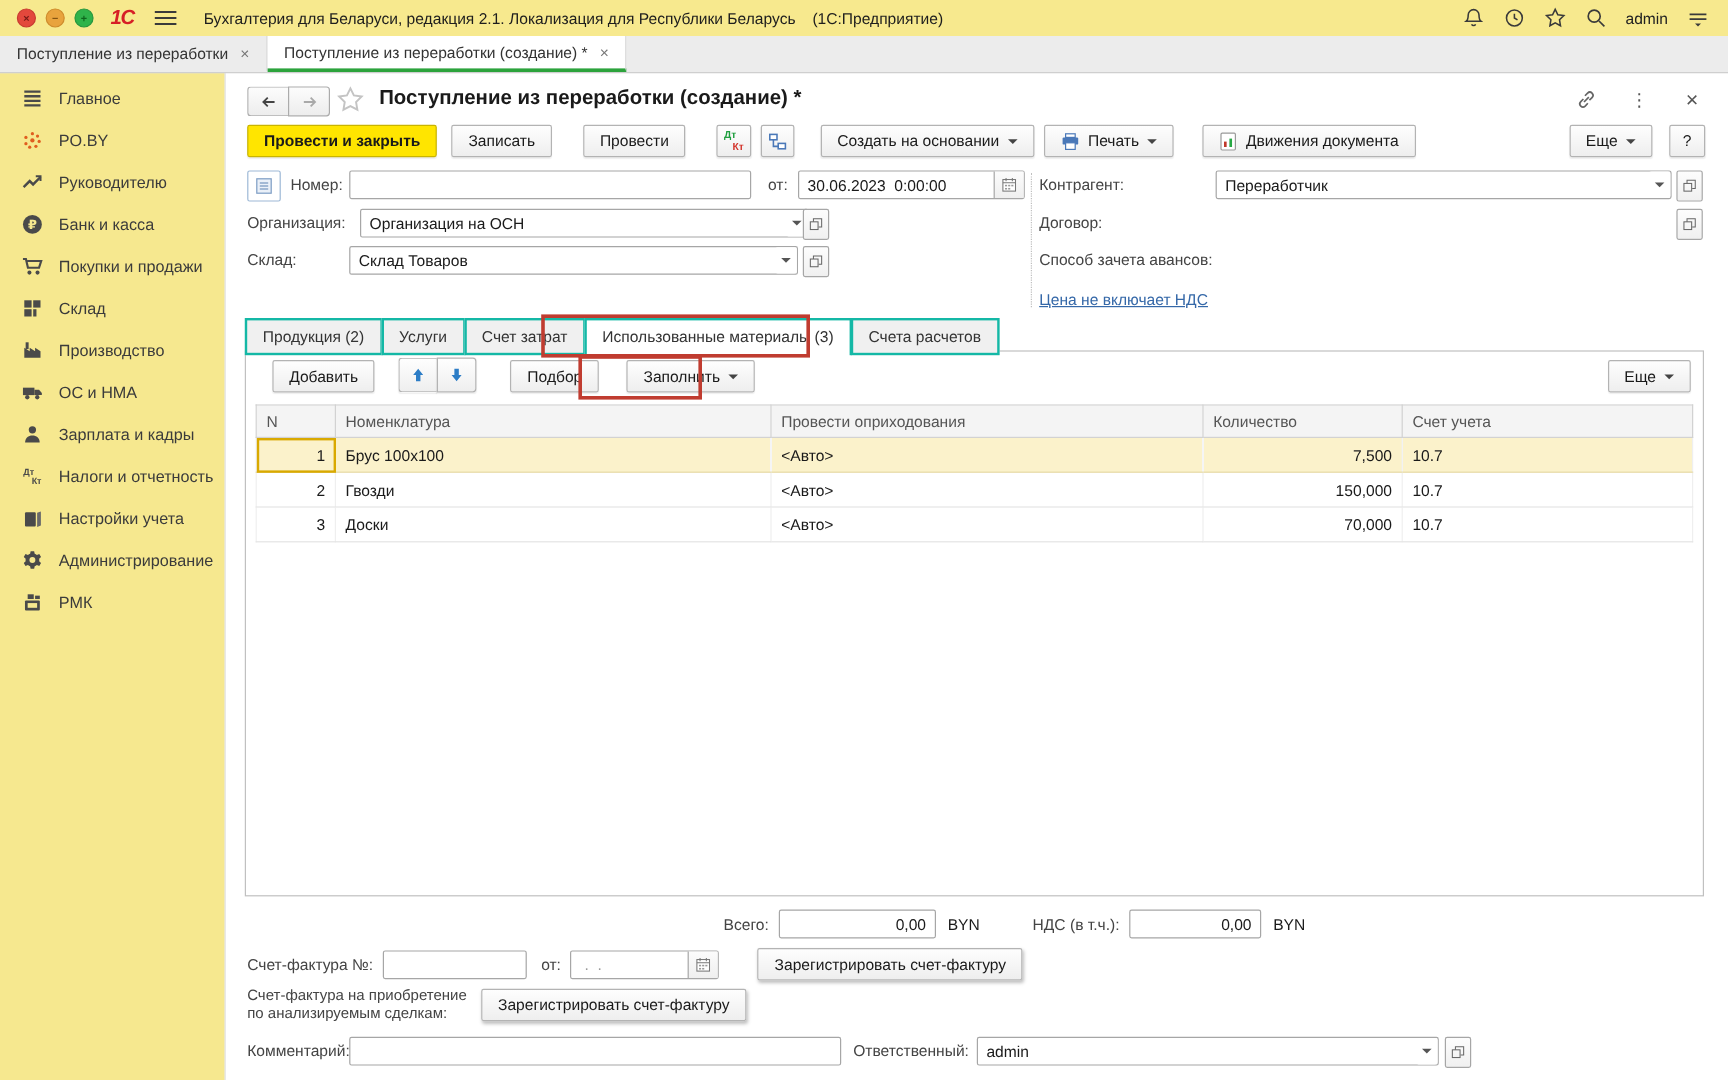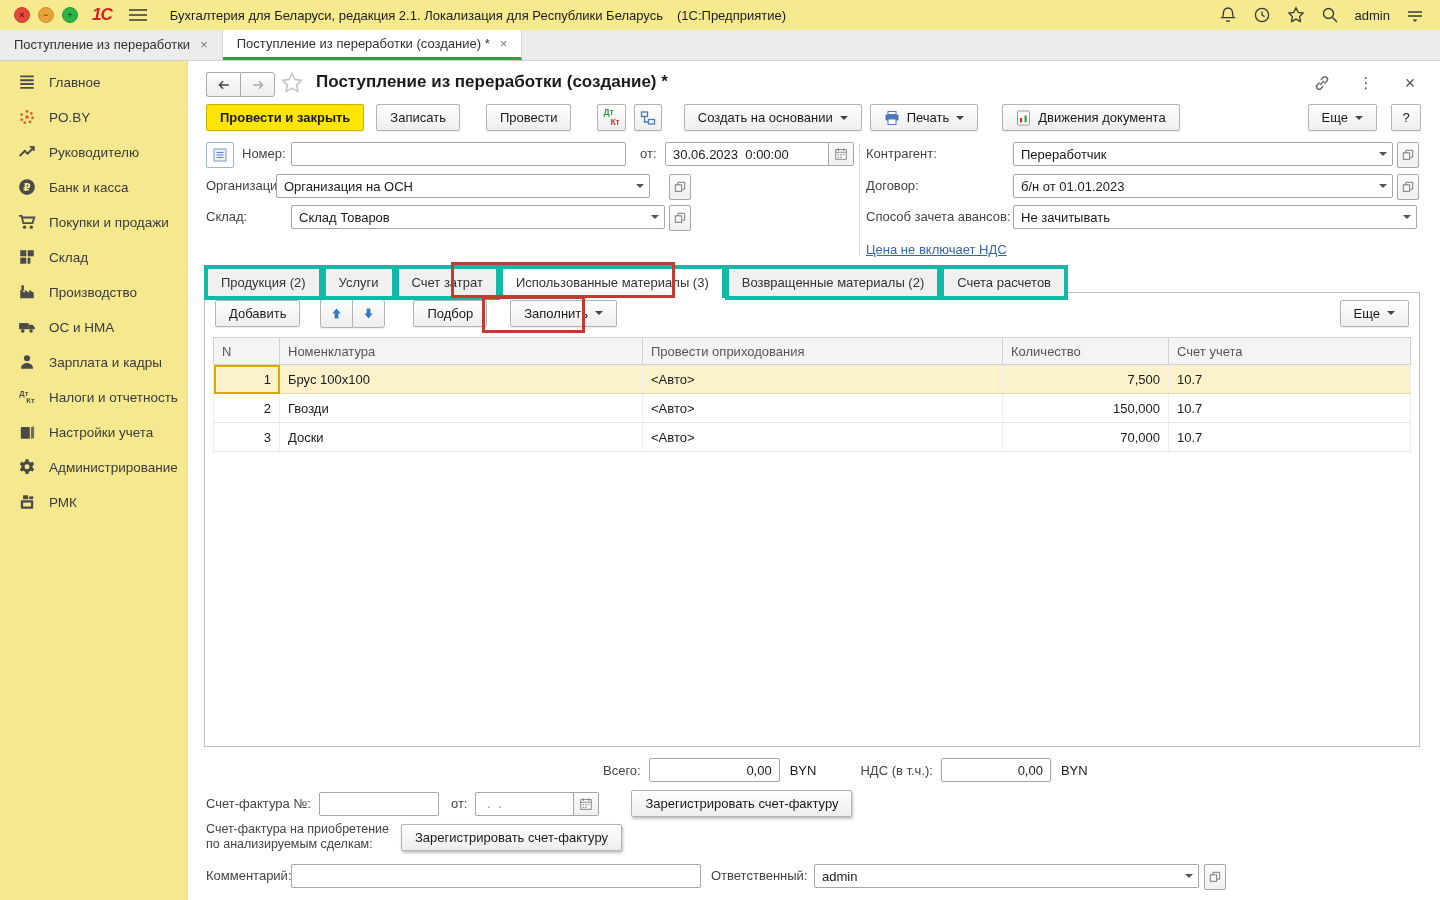--- a/index.html
+++ b/index.html
@@ -80,26 +80,26 @@
   .cal{position:absolute;right:1px;top:1px;bottom:1px;width:24px;border-left:1px solid #A6A6A6;
     background:linear-gradient(#FCFCFC,#EFEFEF);display:flex;align-items:center;justify-content:center;cursor:pointer}
   .choose{position:absolute;width:20px;height:24px;border:1px solid #A6A6A6;border-radius:2px;
     background:linear-gradient(#FDFDFD,#F0F0F0);display:flex;align-items:center;justify-content:center;cursor:pointer}
   .mini-btn{position:absolute;width:26px;height:24px;border:1px solid #9DB8D6;border-radius:2px;background:#fff;
     display:flex;align-items:center;justify-content:center;cursor:pointer}
   .vat-link{position:absolute;left:678px;top:182px;color:#3568A8;text-decoration:underline;cursor:pointer;font-size:13px}
   .col-divider{position:absolute;left:671px;top:84px;height:112px;border-left:1px dotted #BFBFBF}
   
   .sec-tabs{position:absolute;left:16px;top:205px;display:flex;z-index:2}
-  .sec-tab{height:27px;line-height:27px;padding:0 13px;background:#F0F0F0;border:4px solid #14b8a6;
+  .sec-tab{height:27px;line-height:27px;padding:0 13px;background:#F0F0F0;border:2px solid #14b8a6;
     margin-right:-1px;font-size:13px;color:#333;cursor:pointer;white-space:nowrap}
   .sec-tab.active{background:#fff;height:29px;border-bottom:none;z-index:3;position:relative}
   
   .grid-panel{position:absolute;left:16px;right:21px;top:232px;height:453px;border:1px solid #C0C0C0;background:#fff}
-  .grid-toolbar{position:absolute;left:0;right:0;top:6px;height:28px;display:flex;align-items:center;padding:0 10px}
+  .grid-toolbar{position:absolute;left:12px;right:0;top:6px;height:28px;display:flex;align-items:flex-end;padding:0 10px}
   .mv-btn{width:31px;height:27px;border:1px solid #B3B3B3;background:linear-gradient(#FEFEFE,#EEEEEE);
     display:flex;align-items:center;justify-content:center;cursor:pointer;box-shadow:0 1px 1px rgba(0,0,0,.07)}
   .mv-btn.up{border-radius:3px 0 0 3px;border-right:none}
   .mv-btn.down{border-radius:0 3px 3px 0}
   .grid-table{position:absolute;left:8px;right:8px;top:44px;border-collapse:collapse;table-layout:fixed;width:calc(100% - 16px)}
   .grid-table th{height:26px;background:#F4F4F4;border:1px solid #D2D2D2;border-left:none;
     font-weight:400;color:#555;text-align:left;padding:0 8px;font-size:13px}
   .grid-table th:first-child{border-left:1px solid #D2D2D2}
   .grid-table td{height:28px;padding:0 8px;border-bottom:1px solid #E4E4E4;border-right:1px solid #EFEFEF;
     font-size:13px;color:#1a1a1a;cursor:default;overflow:hidden;white-space:nowrap}
@@ -426,21 +426,21 @@
             <rect x="7" y="8" width="2" height="1.5"></rect>
             <rect x="10" y="8" width="2" height="1.5"></rect>
             <rect x="4" y="11" width="2" height="1.5"></rect>
             <rect x="7" y="11" width="2" height="1.5"></rect>
           </g>
         </svg>
     </span>
   </div>
 
   <span class="lbl" style="left:18px;top:114px">Организация:</span>
-  <div class="fldwrap" style="left:88px;top:114px;width:374px">
+  <div class="fldwrap" style="left:112px;top:114px;width:374px">
     <input class="fld" value="Организация на ОСН" style="">
     <span class="dd"></span>
   </div>
   <span class="choose" style="left:481px;top:114px">
     <svg viewBox="0 0 14 14" width="12" height="12" fill="none" stroke="#666">
         <rect x="1.5" y="4.5" width="7.5" height="7.5"></rect>
         <path d="M4.5 4.5V1.5h8v8h-3"></path>
       </svg>
   </span>
 
@@ -464,45 +464,36 @@
     <span class="dd"></span>
   </div>
   <span class="choose" style="left:1209px;top:82px">
     <svg viewBox="0 0 14 14" width="12" height="12" fill="none" stroke="#666">
         <rect x="1.5" y="4.5" width="7.5" height="7.5"></rect>
         <path d="M4.5 4.5V1.5h8v8h-3"></path>
       </svg>
   </span>
 
   <span class="lbl" style="left:678px;top:114px">Договор:</span>
-  <div class="fldwrap" style="left:825px;top:114px;width:380px">
-    <input class="fld" value="б/н от 01.01.2023" style="">
-    <span class="dd"></span>
-  </div>
   <span class="choose" style="left:1209px;top:114px">
     <svg viewBox="0 0 14 14" width="12" height="12" fill="none" stroke="#666">
         <rect x="1.5" y="4.5" width="7.5" height="7.5"></rect>
         <path d="M4.5 4.5V1.5h8v8h-3"></path>
       </svg>
   </span>
 
   <span class="lbl" style="left:678px;top:145px">Способ зачета авансов:</span>
-  <div class="fldwrap" style="left:825px;top:145px;width:404px">
-    <input class="fld" value="Не зачитывать" style="">
-    <span class="dd"></span>
-  </div>
 
   <a class="vat-link">Цена не включает НДС</a>
 
   <div class="sec-tabs">
     <div class="sec-tab">Продукция (2)</div>
     <div class="sec-tab">Услуги</div>
     <div class="sec-tab">Счет затрат</div>
     <div class="sec-tab active">Использованные материалы (3)</div>
-    <div class="sec-tab">Возвращенные материалы (2)</div>
     <div class="sec-tab">Счета расчетов</div>
   </div>
 
   <div class="grid-panel">
     <div class="grid-toolbar">
       <button class="btn">
           <span>Добавить</span>
         </button>
       <span style="display:flex;margin-left:20px">
         <span class="mv-btn up">

